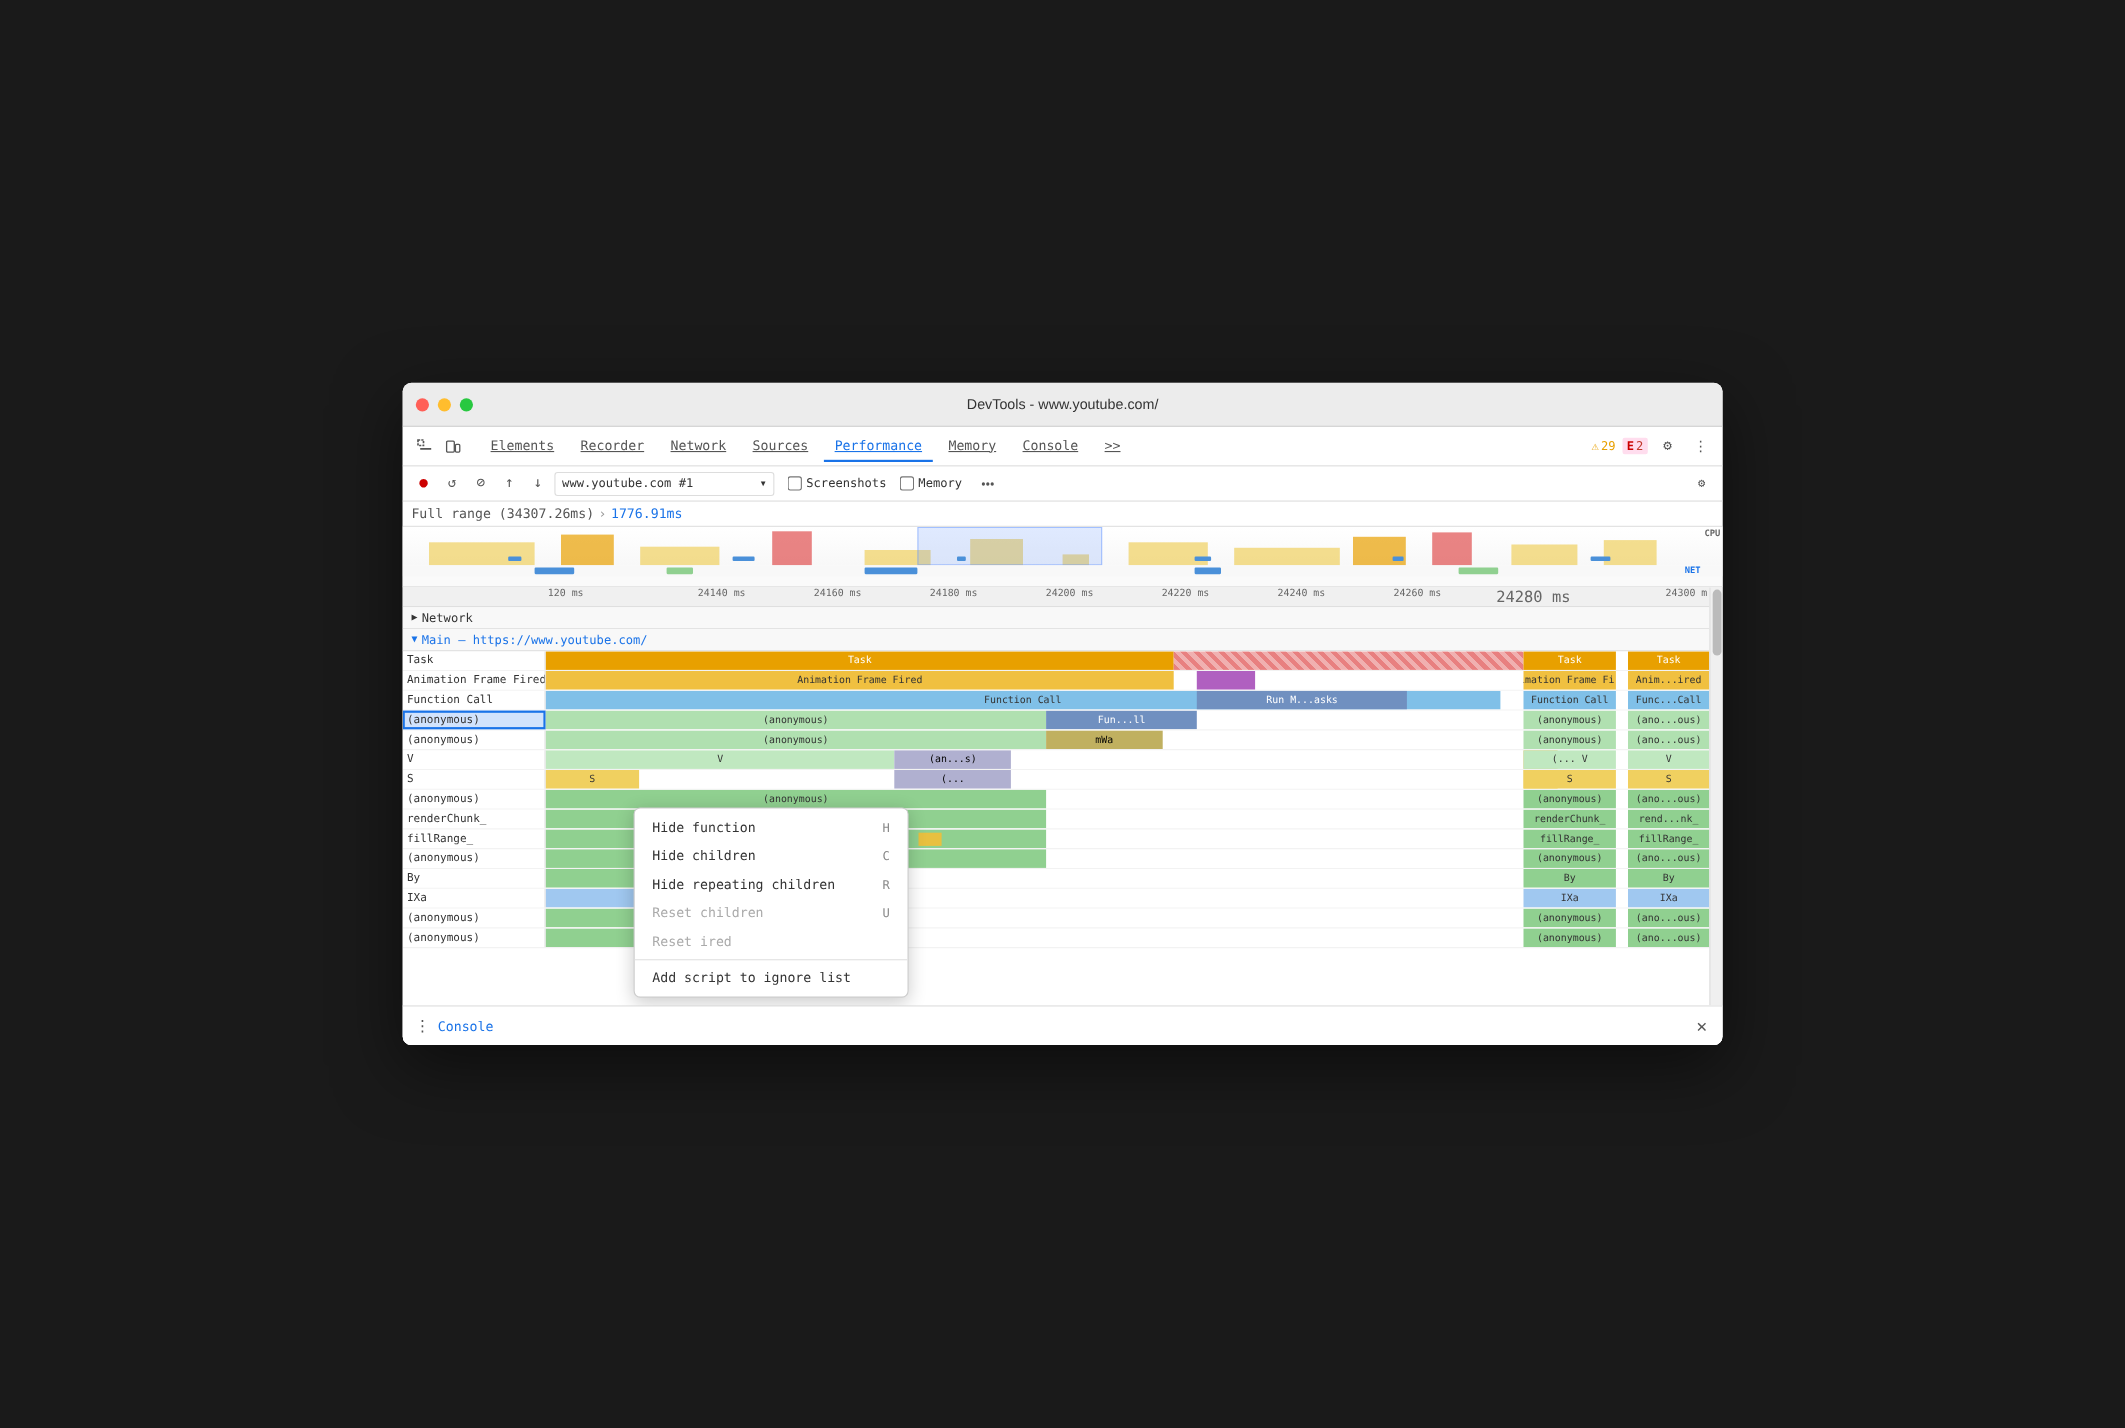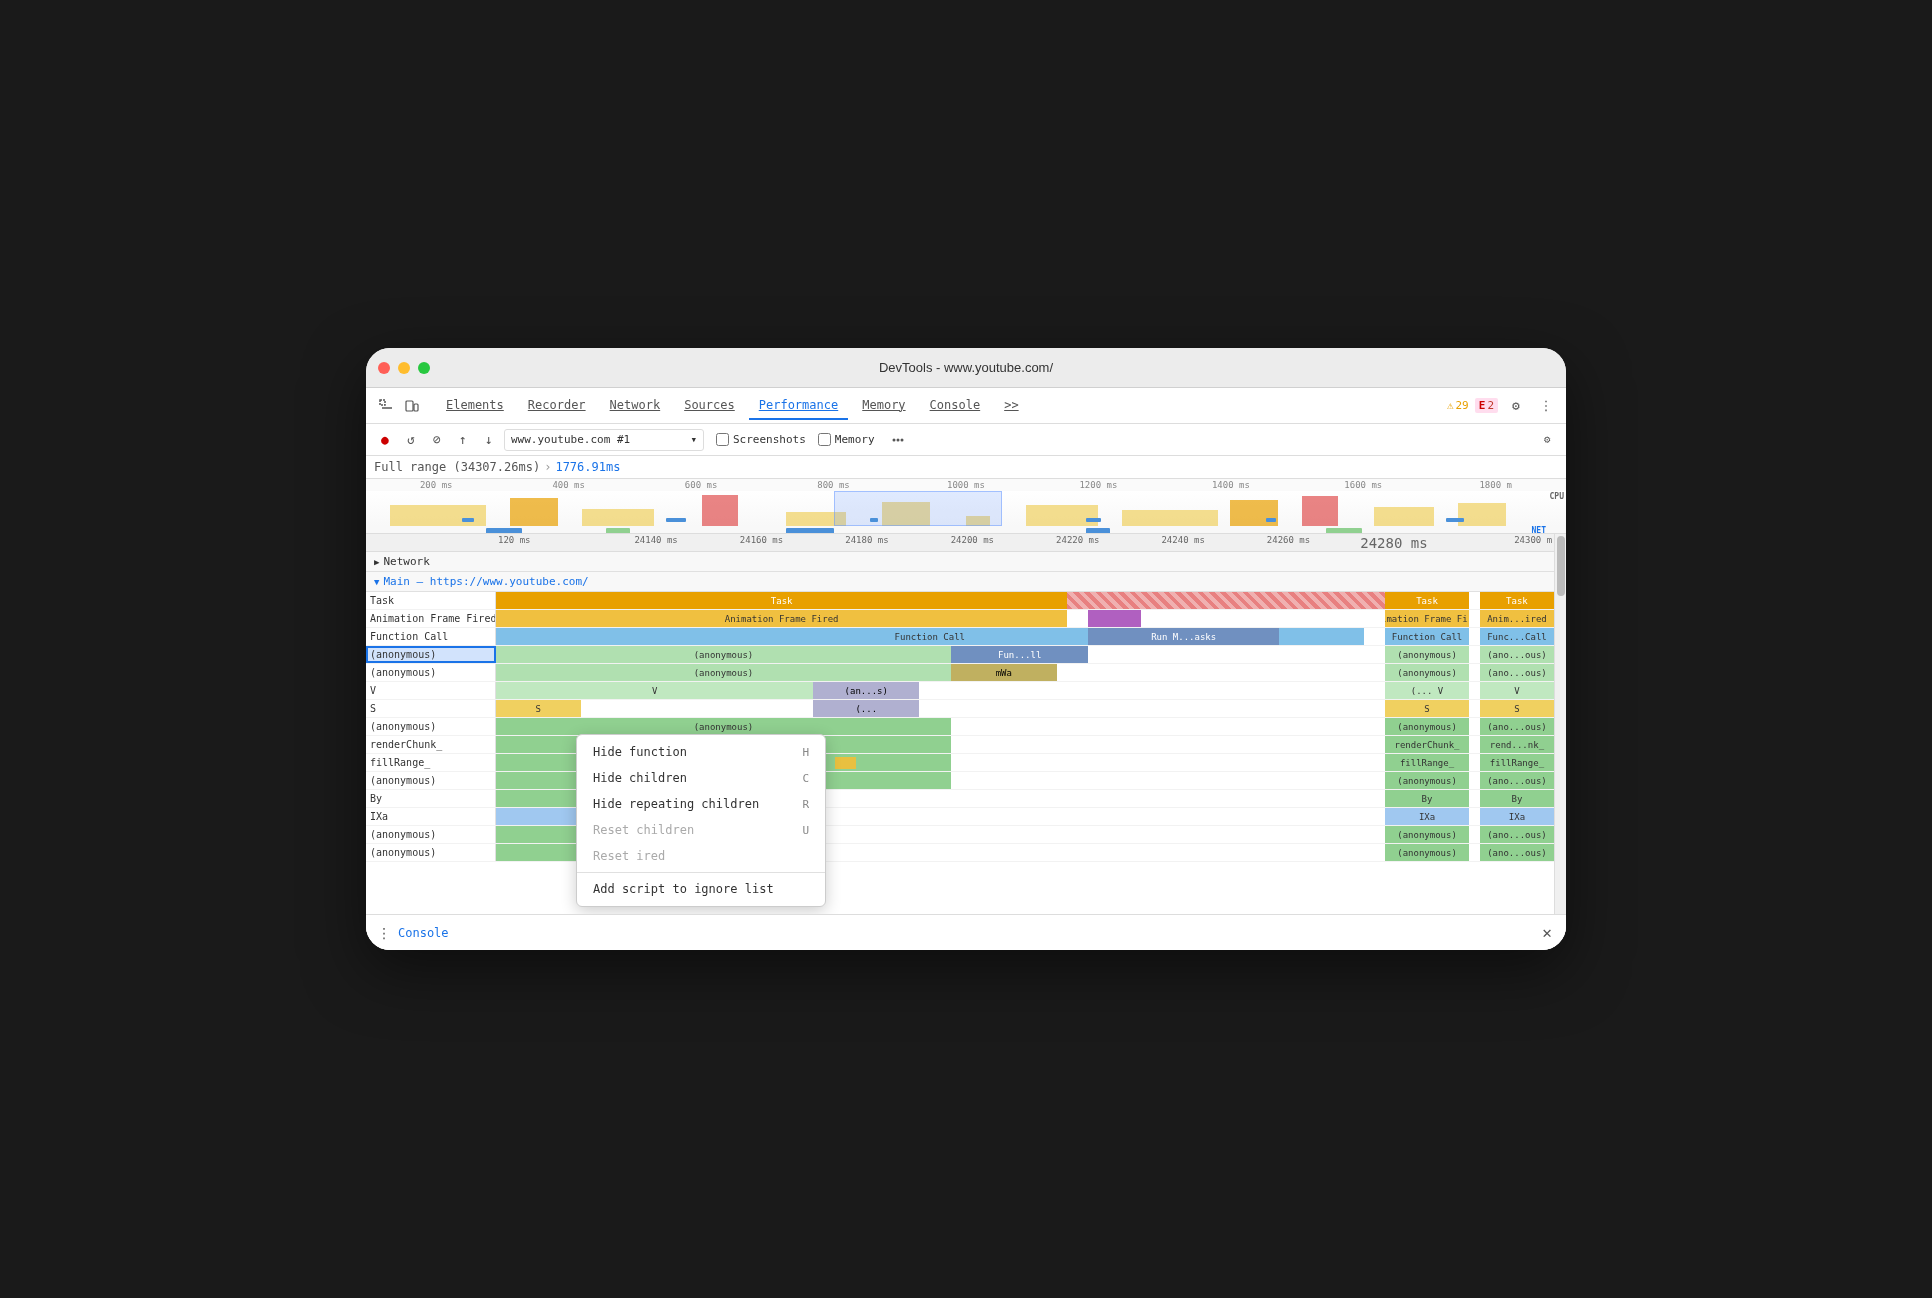--- a/index.html
+++ b/index.html
@@ -7,21 +7,21 @@
       background: #1a1a1a;
       display: flex;
       justify-content: center;
       align-items: center;
       min-height: 100vh;
       font-family: -apple-system, BlinkMacSystemFont, 'Segoe UI', sans-serif;
     }
     .window {
       width: 1200px;
       background: #ffffff;
-      border-radius: 24px;
+      border-radius: 8px;
       box-shadow: 0 20px 60px rgba(0,0,0,0.5);
       overflow: hidden;
     }
     .titlebar {
       background: #ececec;
       height: 40px;
       display: flex;
       align-items: center;
       padding: 0 12px;
       border-bottom: 1px solid #d0d0d0;
@@ -525,31 +525,20 @@
       </div>
     </div>
 
     <div class="breadcrumb">
       <span class="breadcrumb-main">Full range (34307.26ms)</span>
       <span class="breadcrumb-arrow">›</span>
       <span class="breadcrumb-selected">1776.91ms</span>
     </div>
 
     <div class="timeline-overview">
-      <div class="timeline-scale-bar">
-        <span>200 ms</span>
-        <span>400 ms</span>
-        <span>600 ms</span>
-        <span>800 ms</span>
-        <span>1000 ms</span>
-        <span>1200 ms</span>
-        <span>1400 ms</span>
-        <span>1600 ms</span>
-        <span>1800 m</span>
-      </div>
       <div class="cpu-chart">
 
         <div class="cpu-activity" style="left:2%;width:8%;height:60%;"></div>
         <div class="cpu-activity" style="left:12%;width:4%;height:80%;background:#e8a000;"></div>
         <div class="cpu-activity" style="left:18%;width:6%;height:50%;"></div>
         <div class="cpu-activity" style="left:28%;width:3%;height:90%;background:#e05050;opacity:0.7;"></div>
         <div class="cpu-activity" style="left:35%;width:5%;height:40%;"></div>
         <div class="cpu-activity" style="left:43%;width:4%;height:70%;"></div>
         <div class="cpu-activity" style="left:50%;width:2%;height:30%;"></div>
         <div class="cpu-activity" style="left:55%;width:6%;height:60%;"></div>

